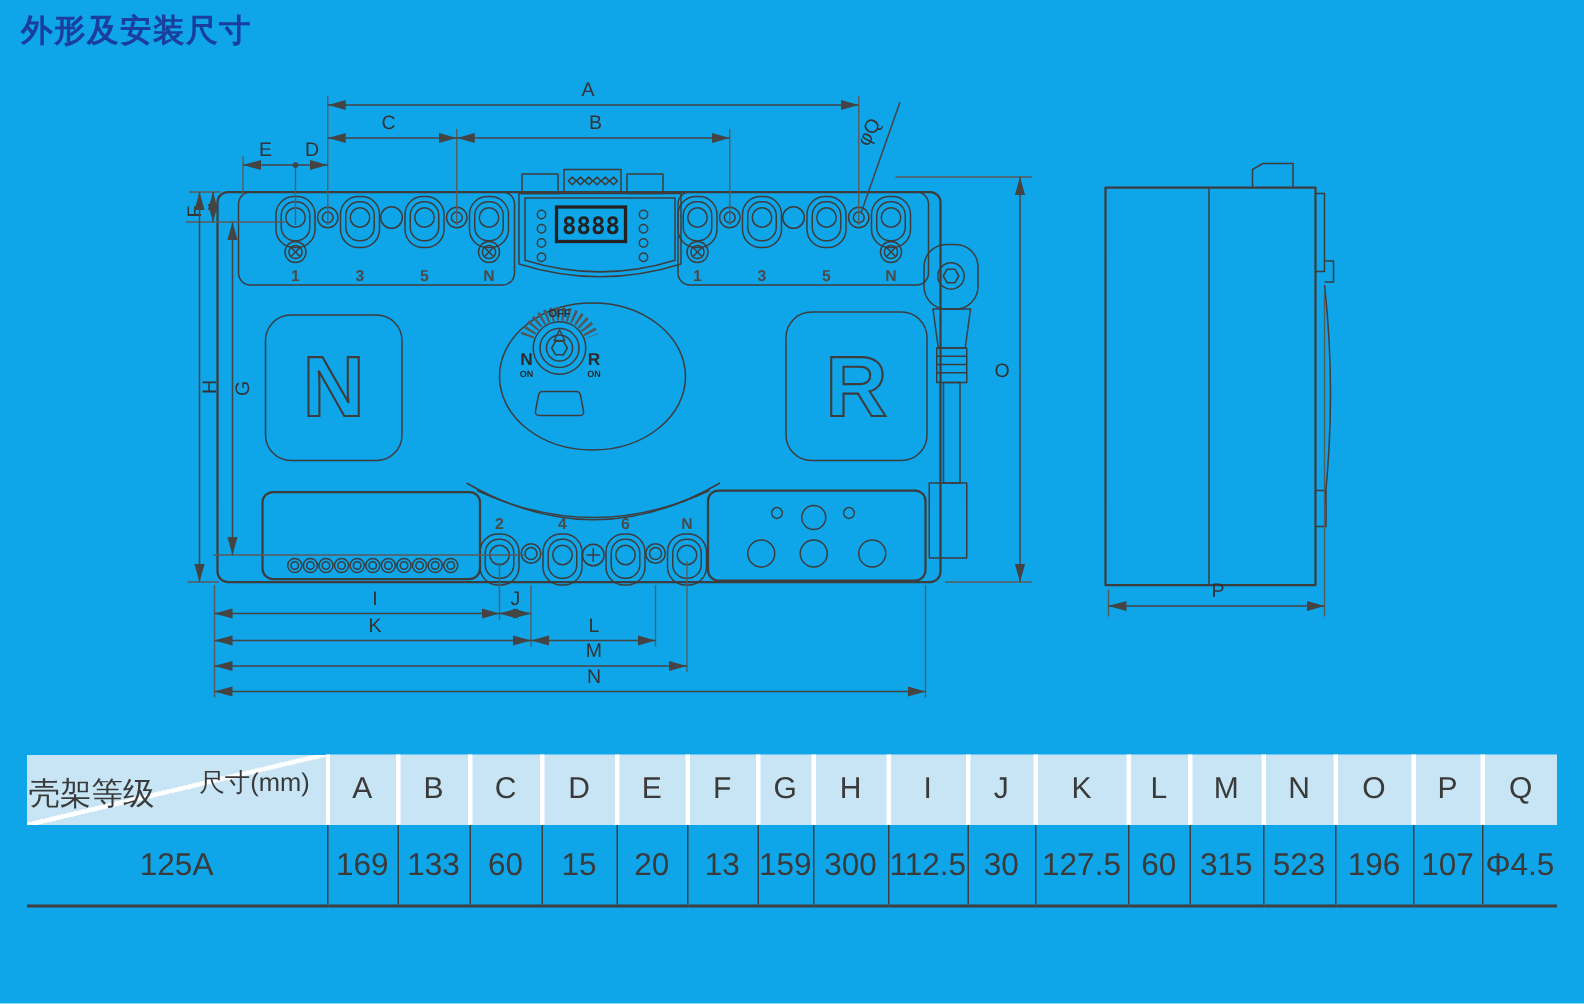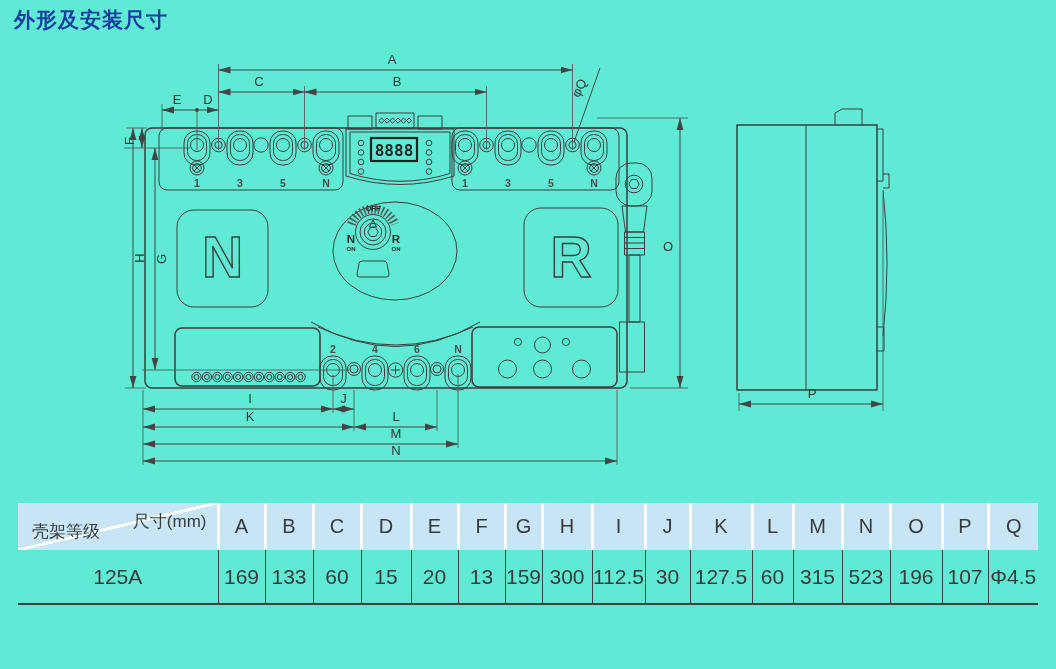--- a/index.html
+++ b/index.html
@@ -1,17 +1,17 @@
 <!DOCTYPE html>
 <html><head>
 <meta charset="utf-8">
 <style>
   html,body{margin:0;padding:0;background:#fff;width:1056px;height:669px;overflow:hidden;
     font-family:"Liberation Sans","DejaVu Sans",sans-serif;}
-  .page{position:relative;width:1056px;height:669px;background:#5eead4;}
+  .page{position:relative;width:1056px;height:669px;background:#0ea5e9;}
   .title{position:absolute;left:14px;top:6px;font-size:21px;font-weight:bold;color:#1a3e9e;margin:0;letter-spacing:1px;}
   .drawing{position:absolute;left:0;top:45px;width:1056px;height:450px;}
   svg text{font-family:"Liberation Sans","DejaVu Sans",sans-serif;}
   .ol{fill:none;stroke:#3d3d3d;stroke-width:1.5;stroke-linejoin:round;}
   .ol2{fill:none;stroke:#3d3d3d;stroke-width:1;stroke-linejoin:round;}
   .xl{fill:none;stroke:#5a5a5a;stroke-width:0.9;}
   .dim{fill:none;stroke:#444;stroke-width:1;marker-start:url(#ar);marker-end:url(#ar);}
   .ldr{fill:none;stroke:#444;stroke-width:1;}
   .dlab{font-size:13px;fill:#333;text-anchor:middle;}
   .tlab{font-size:10.5px;fill:#4a4a4a;text-anchor:middle;font-weight:bold;}
@@ -24,21 +24,21 @@
   .dims-table th{background:#c7e5f4;height:47px;font-size:20px;font-weight:normal;color:#3a3a3a;text-align:center;vertical-align:middle;border-left:3px solid #fff;padding:0;}
   .dims-table th:first-child{border-left:none;}
   .dims-table td{border:1px solid #3f3f3f;height:53px;text-align:center;vertical-align:middle;font-size:21px;color:#3a3a3a;padding:0;}
   .dims-table tbody tr:first-child td{border-top:none;}
   .dims-table td:first-child{border-left:none;}
   .dims-table td:last-child{border-right:none;}
   .dims-table tbody tr:last-child td{border-bottom:2px solid #3f3f3f;}
   th.corner{position:relative;background:
      linear-gradient(to bottom right,#c7e5f4 calc(50% - 1.5px),#fff calc(50% - 1.5px),#fff calc(50% + 1.5px),#c7e5f4 calc(50% + 1.5px));}
   th.corner .c-top{position:absolute;right:10px;top:7px;font-size:17px;color:#3a3a3a;}
-  th.corner .c-bot{position:absolute;left:14px;bottom:7px;font-size:17px;color:#3a3a3a;}
+  th.corner .c-bot{position:absolute;left:1px;bottom:7px;font-size:21px;color:#3a3a3a;}
 </style>
 </head>
 <body>
 
 <div class="page">
   <h1 class="title">外形及安装尺寸</h1>
 
   <div class="drawing">
     <svg width="1056" height="450" viewBox="0 45 1056 450">
       <defs>

